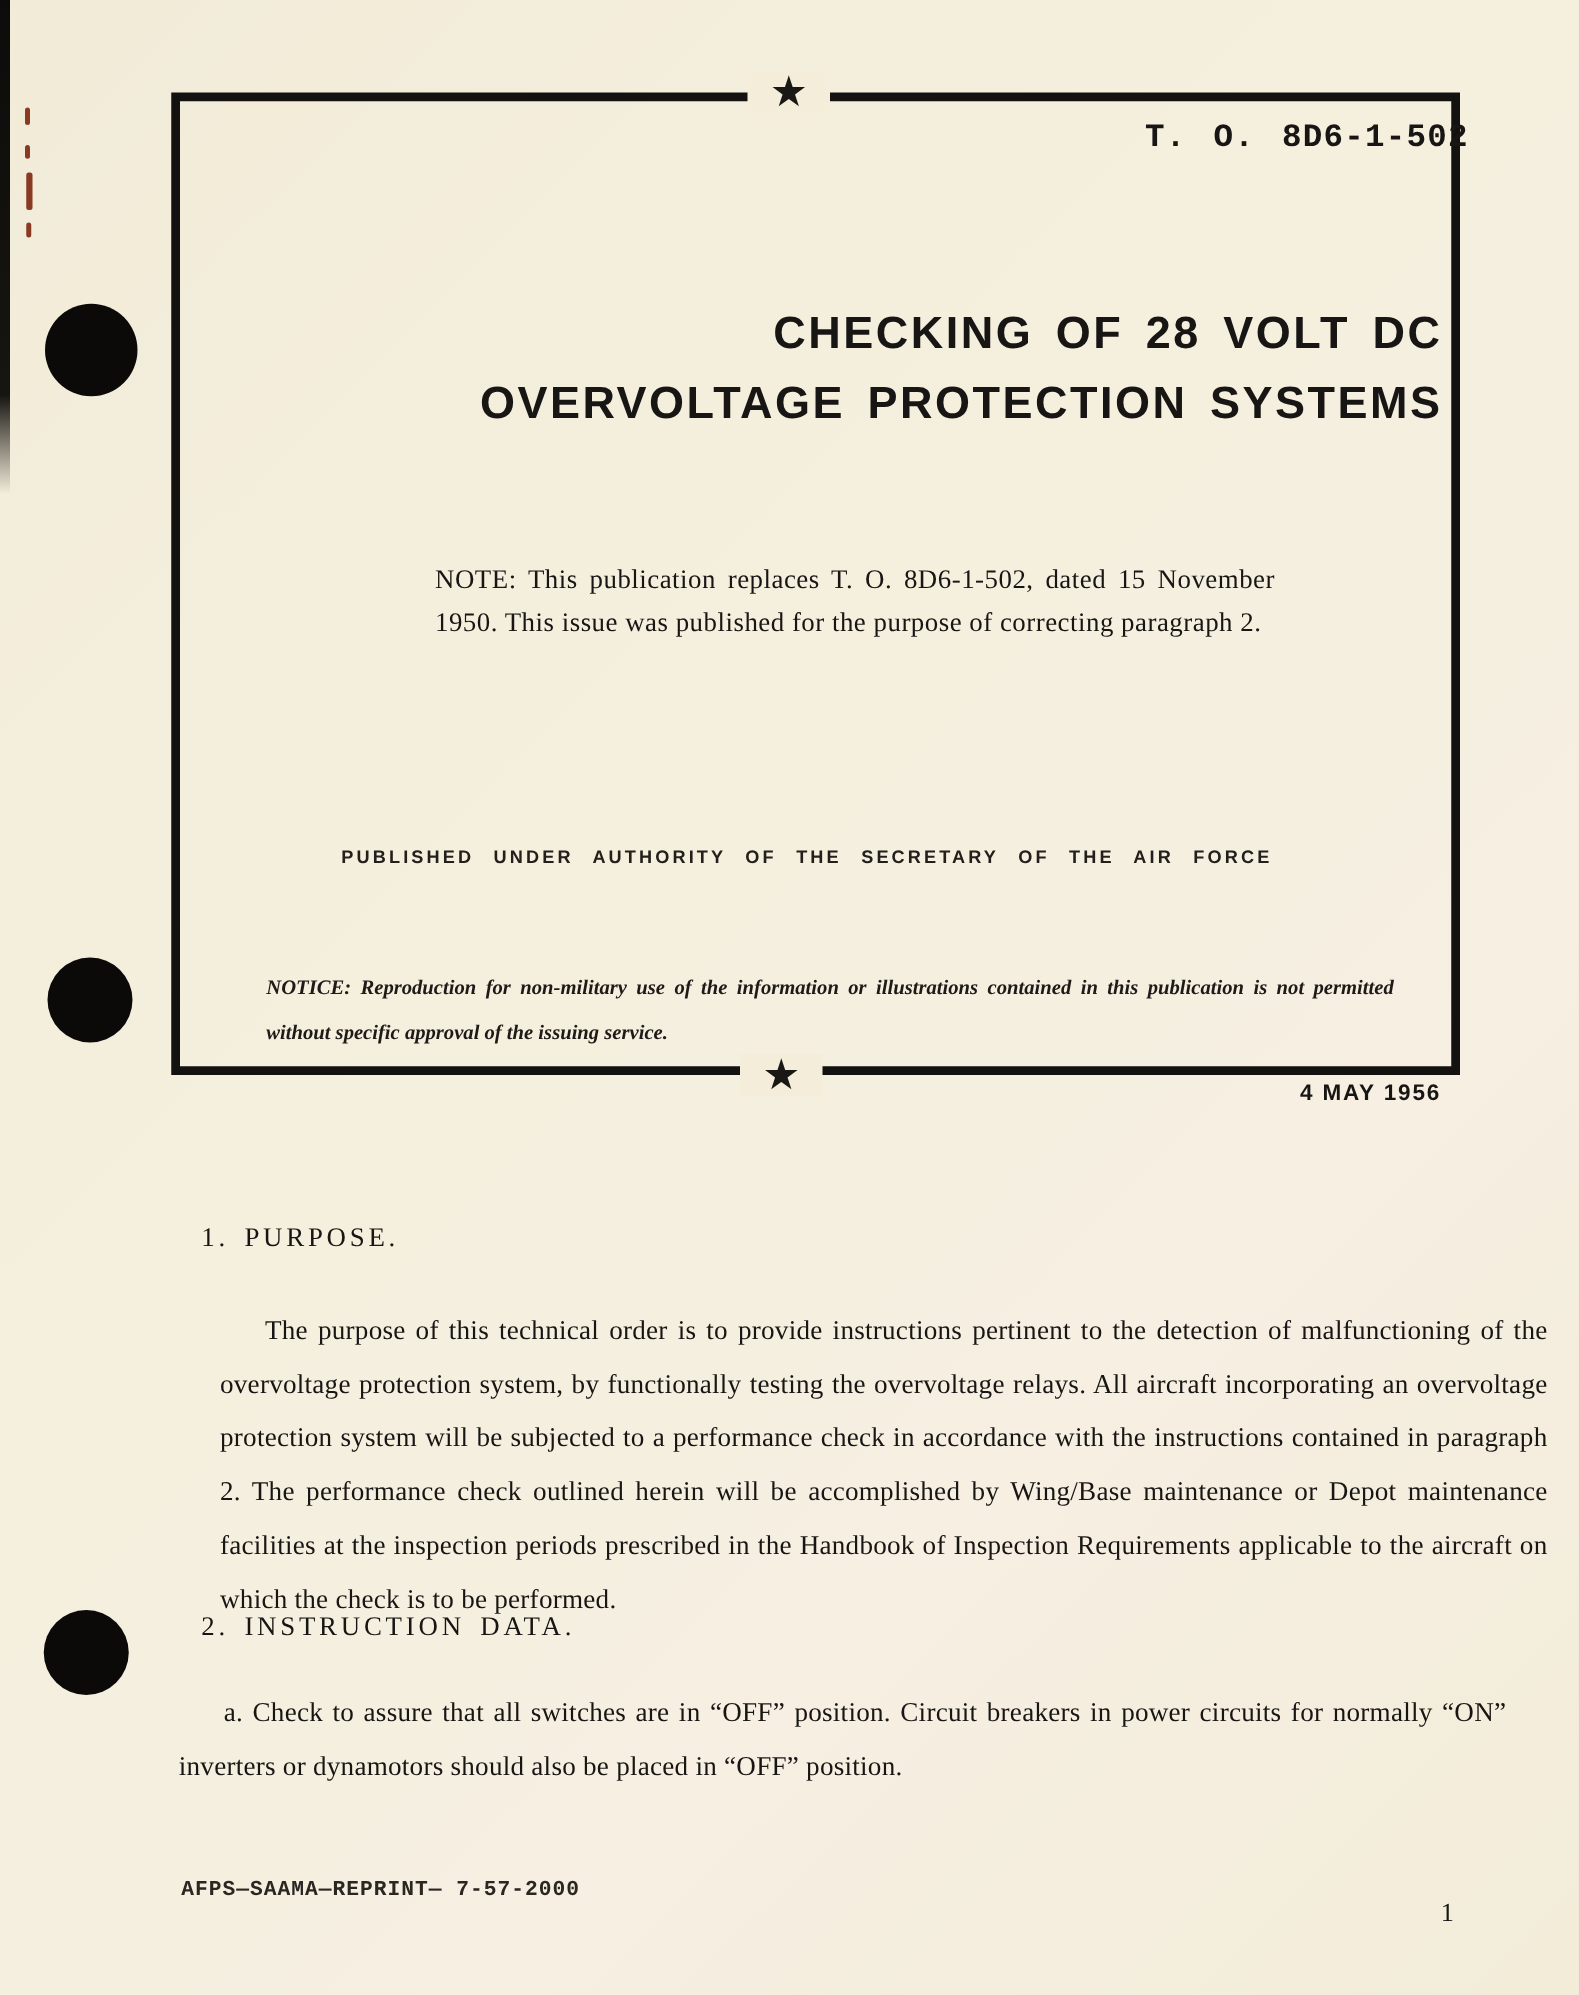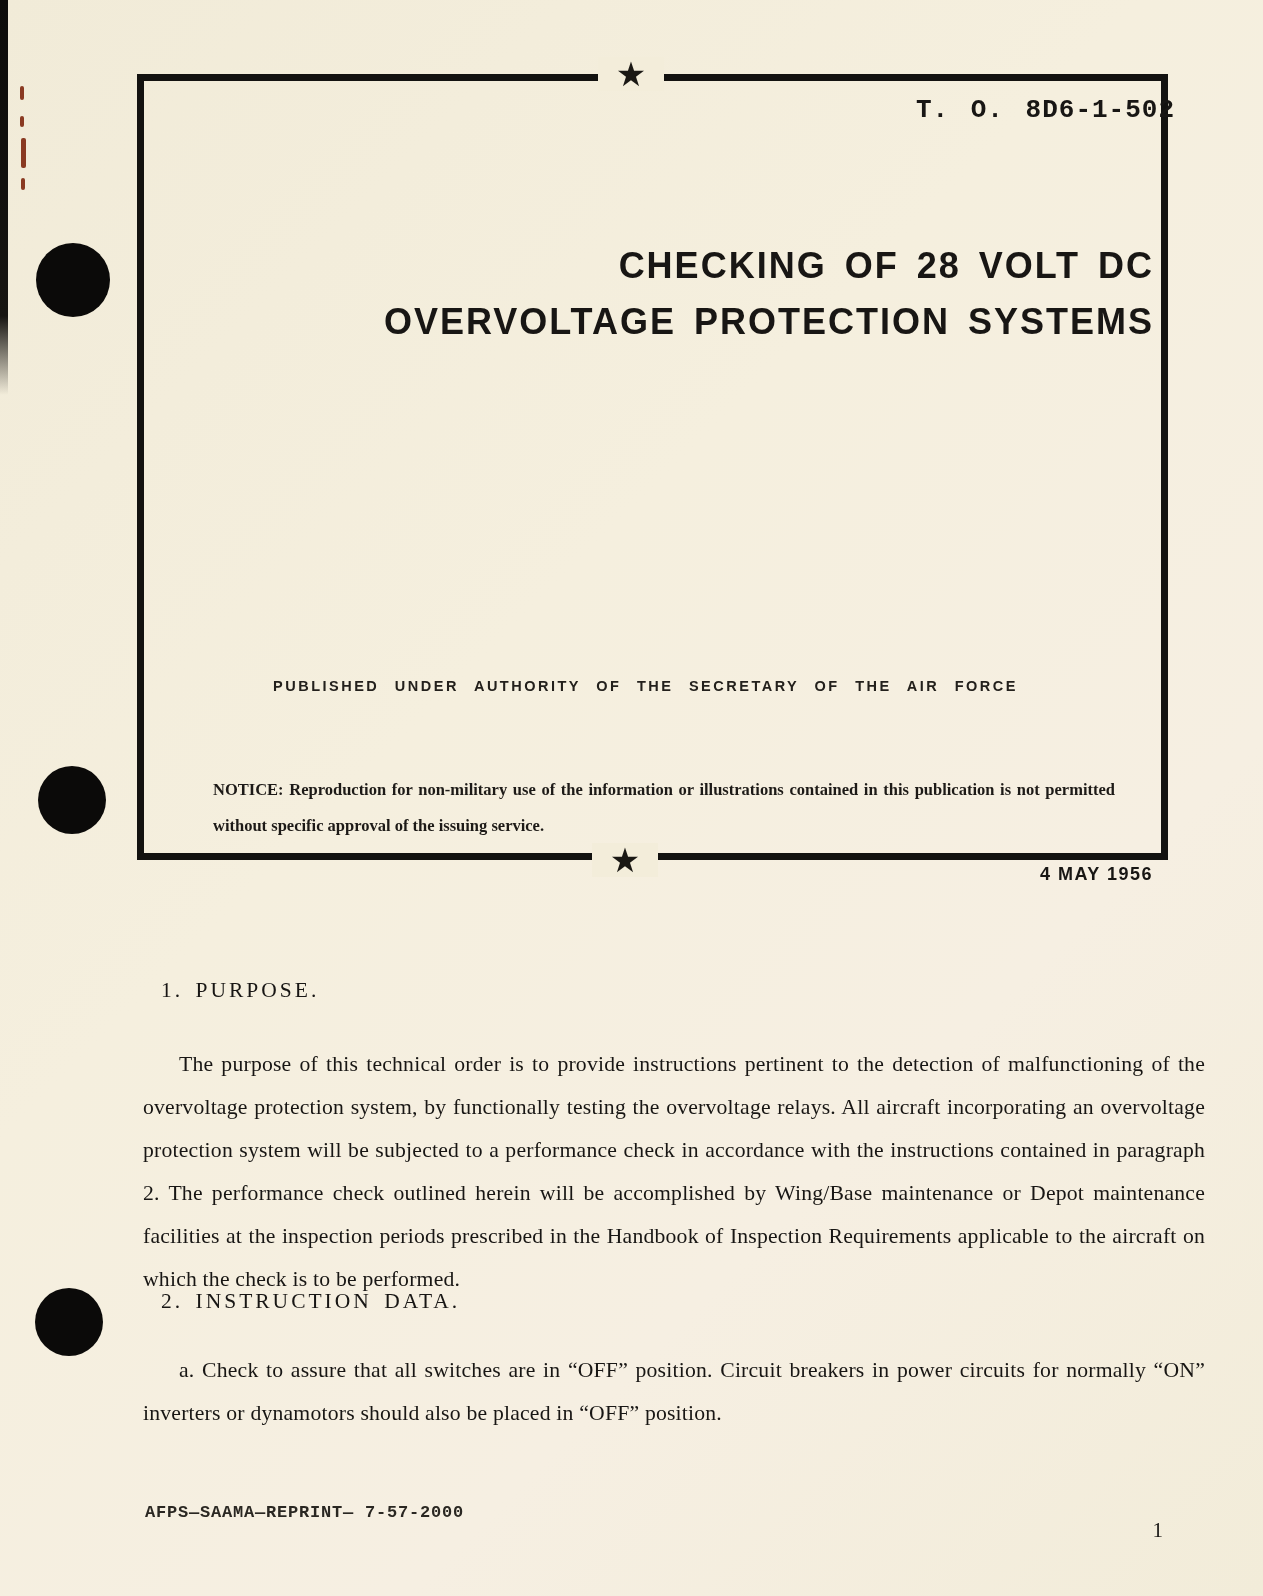--- a/index.html
+++ b/index.html
@@ -48,40 +48,40 @@
     font-size:21.5px;line-height:35px;text-align:justify;
     letter-spacing:0.4px;
   }
   .authority{
     position:absolute;left:137px;top:678px;width:1017px;text-align:center;
     font-family:"Liberation Sans", sans-serif;font-weight:bold;
     font-size:14.5px;letter-spacing:2.5px;word-spacing:9px;color:#23201c;
   }
   .notice{
     position:absolute;left:213px;top:772px;width:902px;
-    font-weight:600;
+    font-style:italic;font-weight:600;
     font-size:16.5px;line-height:36px;text-align:justify;color:#1d1a17;
   }
   .pub-date{
     position:absolute;right:110px;top:864px;
     font-family:"Liberation Sans", sans-serif;font-weight:bold;
     font-size:18px;letter-spacing:1.5px;
   }
   .sec-heading{
     position:absolute;left:145px;
     font-size:21.5px;letter-spacing:3px;word-spacing:4px;margin-left:16px;
   }
   .sec1-heading{top:978px;}
   .sec2-heading{top:1289px;}
   .body-para{
     position:absolute;left:143px;width:1062px;
     font-size:21.7px;line-height:43px;text-align:justify;
     text-indent:36px;letter-spacing:0.2px;
   }
-  .purpose-body{top:1043px;}
+  .purpose-body{top:1043px;margin-left:33px;}
   .instruction-body{top:1349px;}
   .footer-line{
     position:absolute;left:145px;top:1503px;
     font-family:Liberation Mono, monospace;font-weight:bold;
     font-size:17px;letter-spacing:0.8px;color:#2a2722;
   }
   .page-number{
     position:absolute;right:100px;top:1518px;
     font-size:21px;
   }
@@ -105,20 +105,21 @@
   <div class="star top">★</div>
   <div class="star bottom">★</div>
 
   <div class="to-number">T. O. 8D6-1-502</div>
 
   <div class="title">
     <div>CHECKING OF 28 VOLT DC</div>
     <div>OVERVOLTAGE PROTECTION SYSTEMS</div>
   </div>
 
+  <div class="note">NOTE:  This publication replaces T. O. 8D6-1-502, dated 15 November 1950.  This issue was published for the purpose of correcting paragraph 2.</div>
 
   <div class="authority">PUBLISHED UNDER AUTHORITY OF THE SECRETARY OF THE AIR FORCE</div>
 
   <div class="notice">NOTICE:  Reproduction for non-military use of the information or illustrations contained in this publication is not permitted without specific approval of the issuing service.</div>
 
   <div class="pub-date">4 MAY 1956</div>
 
   <div class="sec-heading sec1-heading">1.  PURPOSE.</div>
   <div class="body-para purpose-body">The purpose of this technical order is to provide instructions pertinent to the detection of malfunctioning of the overvoltage protection system, by functionally testing the overvoltage relays.  All aircraft incorporating an overvoltage protection system will be subjected to a performance check in accordance with the instructions contained in paragraph 2.  The performance check outlined herein will be accomplished by Wing/Base maintenance or Depot maintenance facilities at the inspection periods prescribed in the Handbook of Inspection Requirements applicable to the aircraft on which the check is to be performed.</div>
 

